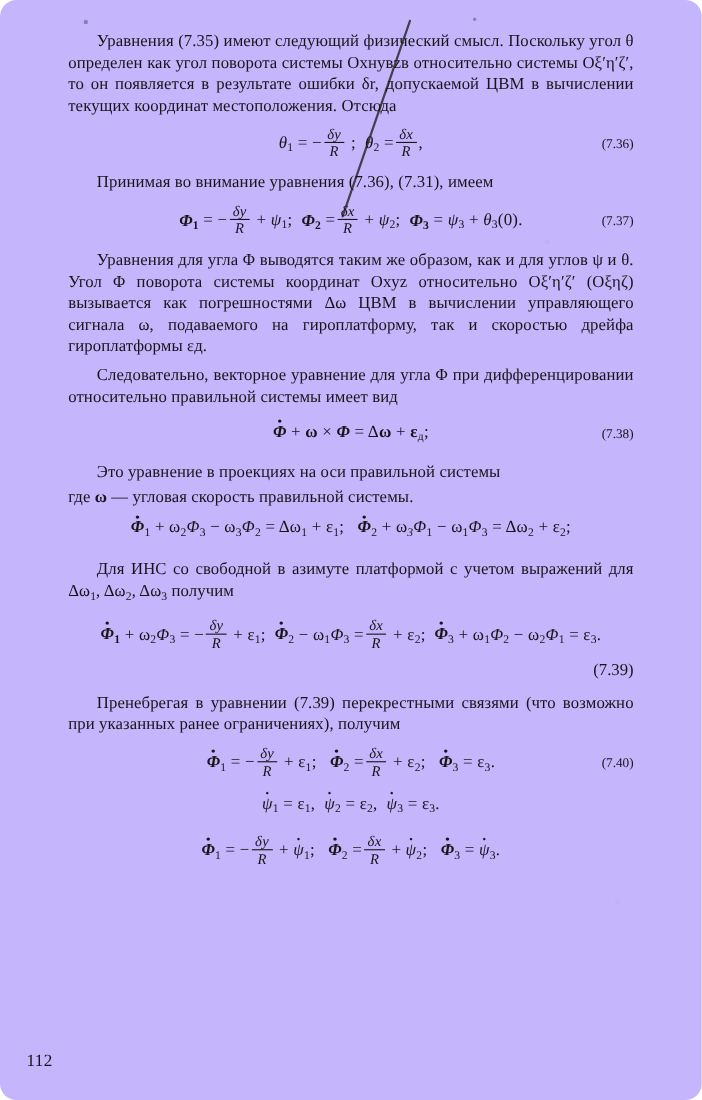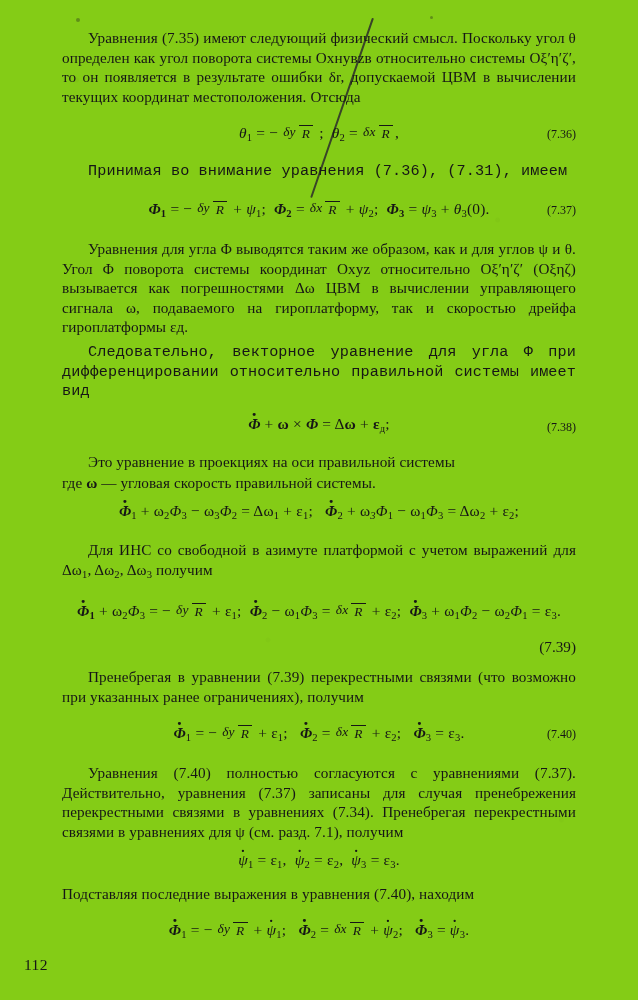--- a/index.html
+++ b/index.html
@@ -11,21 +11,22 @@
     width: 638px;
     height: 1000px;
     position: relative;
     font-family: "Liberation Serif", serif;
     color: #161616;
     overflow: hidden;
   }
   .page {
     position: absolute;
     inset: 0;
-    background: #84cc16;
+    background: #c4b5fd;
+    border-radius: 15px;
   }
   .paper-noise {
     position: absolute;
     inset: 0;
     background:
       radial-gradient(circle at 12% 8%, rgba(0,0,0,0.03) 0 2px, transparent 3px),
       radial-gradient(circle at 78% 22%, rgba(0,0,0,0.025) 0 2px, transparent 3px),
       radial-gradient(circle at 42% 64%, rgba(0,0,0,0.02) 0 2px, transparent 3px),
       radial-gradient(circle at 88% 82%, rgba(0,0,0,0.02) 0 2px, transparent 3px);
     pointer-events: none;
@@ -45,21 +46,20 @@
     letter-spacing: 0.1px;
   }
   p.para.indent {
     text-indent: 26px;
   }
   p.para.gap {
     margin-top: 11px;
   }
   p.para.gap-sm {
     margin-top: 6px;
-    font-family: Liberation Mono, monospace;
   }
   .eqrow {
     position: relative;
     display: flex;
     align-items: center;
     justify-content: center;
     margin: 10px 0 10px 0;
     min-height: 30px;
   }
   .eqrow.tight {
@@ -87,24 +87,24 @@
     margin-top: -2px;
   }
   i, .it {
     font-style: italic;
   }
   .bf {
     font-weight: bold;
   }
   .frac {
     display: inline-flex;
-    flex-direction: row;
+    flex-direction: column;
     vertical-align: middle;
     text-align: center;
-    margin: 10px 2px;
+    margin: 0 2px;
     position: relative;
     top: -1px;
   }
   .frac .num {
     font-size: 13.4px;
     line-height: 13px;
     padding: 0 3px 1px 3px;
     font-style: italic;
   }
   .frac .den {
@@ -261,31 +261,29 @@
           </span> + ε<span class="sub">1</span>;&nbsp;&nbsp;
         <span class="dotted bf"><i>Φ</i></span><span class="sub">2</span> =<span class="frac">
             <span class="num">δx</span>
             <span class="den">R</span>
           </span> + ε<span class="sub">2</span>;&nbsp;&nbsp;
         <span class="dotted bf"><i>Φ</i></span><span class="sub">3</span> = ε<span class="sub">3</span>.
       </span>
       <span class="eqnum">(7.40)</span>
     </div>
 
-    <p class="para indent gap">Уравнения (7.40) полностью согласуются с уравнениями (7.37). Действительно, уравнения (7.37) записаны для случая пренебрежения перекрестными связями в уравнениях (7.34). Пренебрегая перекрестными связями в уравнениях для ψ (см. разд. 7.1), получим</p>
 
     <div class="eqrow tight">
       <span class="eq">
         <span class="dotted"><i>ψ</i></span><span class="sub">1</span> = ε<span class="sub">1</span>,&nbsp;
         <span class="dotted"><i>ψ</i></span><span class="sub">2</span> = ε<span class="sub">2</span>,&nbsp;
         <span class="dotted"><i>ψ</i></span><span class="sub">3</span> = ε<span class="sub">3</span>.
       </span>
     </div>
 
-    <p class="para">Подставляя последние выражения в уравнения (7.40), находим</p>
 
     <div class="eqrow">
       <span class="eq">
         <span class="dotted bf"><i>Φ</i></span><span class="sub">1</span> = −<span class="frac">
             <span class="num">δy</span>
             <span class="den">R</span>
           </span> + <span class="dotted"><i>ψ</i></span><span class="sub">1</span>;&nbsp;&nbsp;
         <span class="dotted bf"><i>Φ</i></span><span class="sub">2</span> =<span class="frac">
             <span class="num">δx</span>
             <span class="den">R</span>

